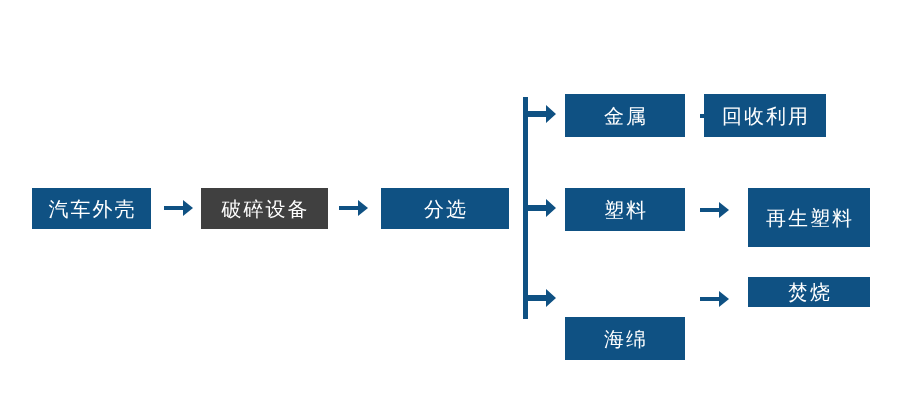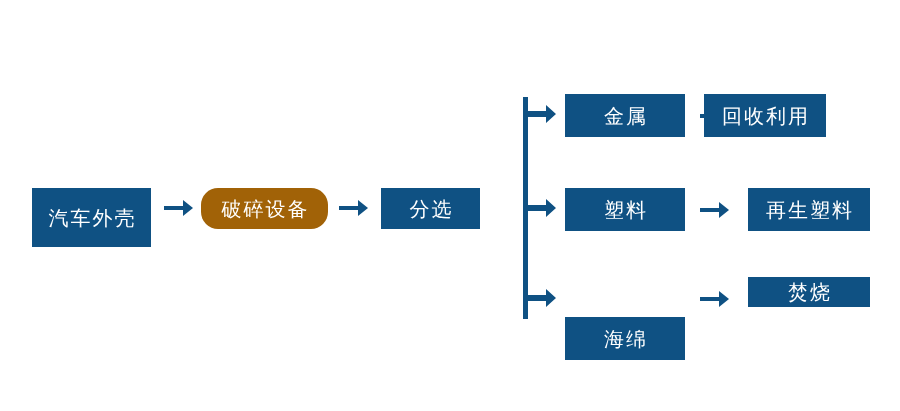--- a/index.html
+++ b/index.html
@@ -27,59 +27,59 @@
     color: #ffffff;
     font-size: 20px;
     letter-spacing: 2px;
     text-indent: 2px;
     line-height: 1;
     white-space: nowrap;
     box-sizing: border-box;
     font-family: "DejaVu Sans", "Liberation Sans", sans-serif;
   }
   .node.blue { background: #0f5183; }
-  .node.red  { background: #a16207; border-radius: 17px; }
+  .node.red  { background: #404040; }
 
   .arrow {
     position: absolute;
     display: block;
   }
   .arrow svg { display: block; }
 
   .branch-line {
     position: absolute;
     background: #0f5183;
   }
 </style>
 </head>
 <body>
 
 <div id="canvas">
 
-  <div class="node blue" style="left:32px; top:188px; width:119px; height:59px;">
+  <div class="node blue" style="left:32px; top:188px; width:119px; height:41px;">
     <span>汽车外壳</span>
   </div>
 
   <div class="arrow" style="left:164px; top:196px; width:29px; height:24px;">
     <svg width="29" height="24" viewBox="0 0 29 24" aria-hidden="true">
       <path d="M0 10 H19 V4 L29 12 L19 20 V14 H0 Z" fill="#0f5183"></path>
     </svg>
   </div>
 
   <div class="node red" style="left:201px; top:188px; width:127px; height:41px;">
     <span>破碎设备</span>
   </div>
 
   <div class="arrow" style="left:339px; top:196px; width:29px; height:24px;">
     <svg width="29" height="24" viewBox="0 0 29 24" aria-hidden="true">
       <path d="M0 10 H19 V4 L29 12 L19 20 V14 H0 Z" fill="#0f5183"></path>
     </svg>
   </div>
 
-  <div class="node blue" style="left:381px; top:188px; width:99px; height:41px;">
+  <div class="node blue" style="left:381px; top:188px; width:128px; height:41px;">
     <span>分选</span>
   </div>
 
   <div class="branch-line" style="left:523px; top:97px; width:5px; height:222px;"></div>
 
   <div class="arrow" style="left:527px; top:103px; width:29px; height:22px;">
     <svg width="29" height="22" viewBox="0 0 29 22" aria-hidden="true">
       <path d="M0 8 H19 V2 L29 11 L19 20 V14 H0 Z" fill="#0f5183"></path>
     </svg>
   </div>
@@ -113,21 +113,21 @@
   <div class="node blue" style="left:565px; top:188px; width:120px; height:43px;">
     <span>塑料</span>
   </div>
 
   <div class="arrow" style="left:700px; top:198px; width:29px; height:24px;">
     <svg width="29" height="24" viewBox="0 0 29 24" aria-hidden="true">
       <path d="M0 10 H19 V4 L29 12 L19 20 V14 H0 Z" fill="#0f5183"></path>
     </svg>
   </div>
 
-  <div class="node blue" style="left:748px; top:188px; width:122px; height:43px;font-family:Liberation Serif, serif;">
+  <div class="node blue" style="left:748px; top:188px; width:122px; height:59px;font-family:Liberation Serif, serif;">
     <span>再生塑料</span>
   </div>
 
   <div class="node blue" style="left:565px; top:277px; width:120px; height:43px;margin-top:40px;">
     <span>海绵</span>
   </div>
 
   <div class="arrow" style="left:700px; top:287px; width:29px; height:24px;">
     <svg width="29" height="24" viewBox="0 0 29 24" aria-hidden="true">
       <path d="M0 10 H19 V4 L29 12 L19 20 V14 H0 Z" fill="#0f5183"></path>

